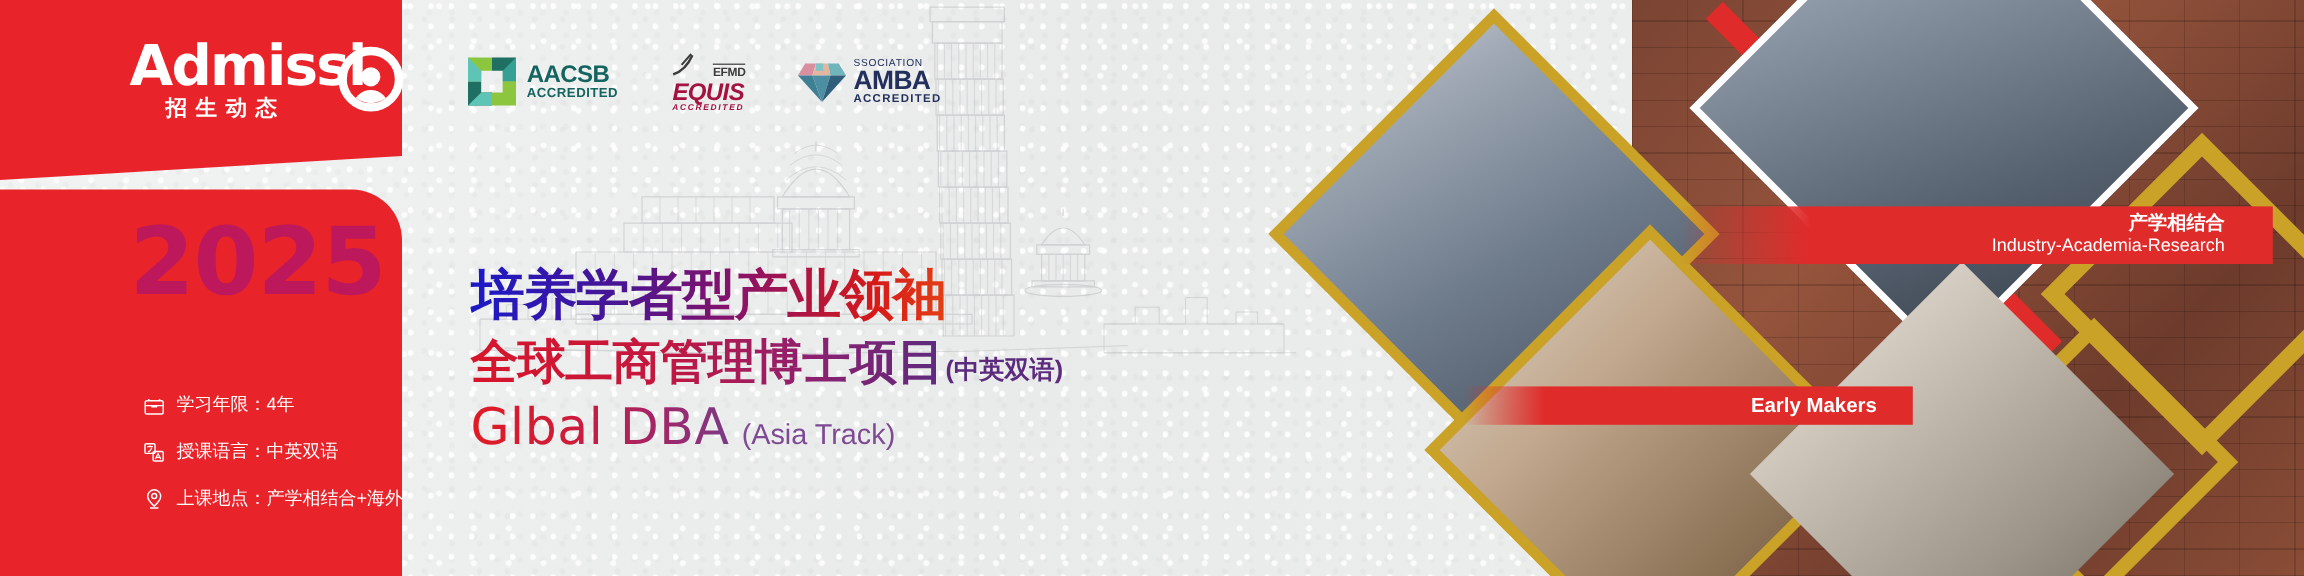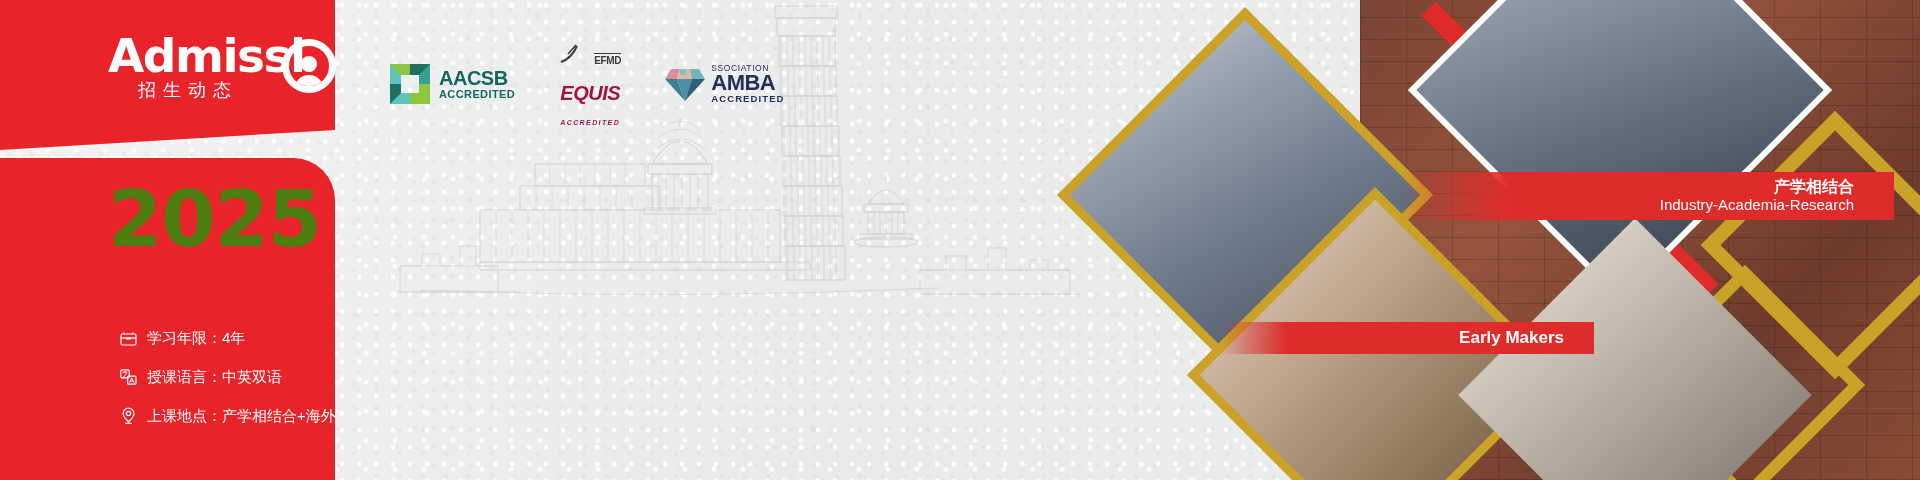--- a/index.html
+++ b/index.html
@@ -39,38 +39,38 @@
     position:absolute;left:108px;top:32px;width:230px;height:80px;
     color:#fff;
   }
   .adm-word{
     font-size:47px;font-weight:700;letter-spacing:-1.5px;line-height:1;
     font-family:"DejaVu Sans","Liberation Sans",sans-serif;
     position:absolute;left:0;top:0;white-space:nowrap;
   }
   .adm-cn{
     position:absolute;left:30px;top:46px;
-    font-size:18px;letter-spacing:7px;font-weight:400;white-space:nowrap;
+    font-size:18px;letter-spacing:7px;font-weight:700;white-space:nowrap;
   }
   .adm-mark{
     position:absolute;left:174px;top:7px;width:54px;height:54px;
     border:7px solid #fff;border-radius:50%;box-sizing:border-box;
     overflow:hidden;
   }
   .adm-mark:after{
     content:"";position:absolute;left:50%;top:10px;width:16px;height:16px;
     transform:translateX(-50%);border-radius:50%;background:#fff;
   }
   .adm-mark:before{
     content:"";position:absolute;left:50%;top:29px;width:30px;height:26px;
     transform:translateX(-50%);border-radius:15px 15px 0 0;background:#fff;
   }
   .year{
     position:absolute;left:108px;top:180px;width:230px;
-    color:#4d7c0f;font-size:78px;font-weight:700;letter-spacing:-1px;line-height:1;
+    color:#be185d;font-size:78px;font-weight:700;letter-spacing:-1px;line-height:1;
     font-family:"DejaVu Sans","Liberation Sans",sans-serif;
   }
   .info-list{position:absolute;left:118px;top:328px;width:230px;}
   .info-row{display:flex;align-items:center;color:#fff;margin-bottom:19px;height:20px;}
   .info-ico{
     width:20px;height:20px;margin-right:9px;flex:0 0 20px;
     display:flex;align-items:center;justify-content:center;
   }
   .info-ico svg{display:block;}
   .info-txt{font-size:15px;line-height:20px;white-space:nowrap;font-weight:400;}
@@ -78,21 +78,21 @@
   
   .lineart{position:absolute;left:360px;top:0;width:720px;height:400px;opacity:.5;}
 
   
   .accreds{position:absolute;left:388px;top:22px;display:flex;align-items:center;gap:44px;}
   .acc{display:flex;align-items:center;margin-top:20px;}
   .aacsb-mark{width:44px;height:44px;margin-right:7px;}
   .aacsb-txt{line-height:1;}
   .aacsb-name{font-size:20px;font-weight:700;color:#14655f;letter-spacing:-.5px;}
   .aacsb-sub{font-size:11px;font-weight:700;color:#14655f;letter-spacing:.4px;margin-top:1px;}
-  .equis-wrap{display:flex;flex-direction:column;align-items:center;gap:16px;}
+  .equis-wrap{display:flex;flex-direction:column;align-items:center;}
   .equis-top{display:flex;align-items:flex-end;gap:5px;}
   .efmd-box{font-size:10px;font-weight:700;color:#3b3b3b;letter-spacing:-.3px;border-top:1.2px solid #3b3b3b;padding-top:1px;}
   .equis-name{font-size:20px;font-weight:700;font-style:italic;color:#a4123f;letter-spacing:-.5px;line-height:1;margin-top:1px;}
   .equis-sub{font-size:7px;font-weight:700;font-style:italic;color:#a4123f;letter-spacing:1.4px;}
   .amba-mark{width:40px;height:38px;margin-right:6px;}
   .amba-txt{line-height:1;}
   .amba-assoc{font-size:8.5px;font-weight:400;color:#23305c;letter-spacing:.6px;}
   .amba-name{font-size:22px;font-weight:700;color:#23305c;letter-spacing:-.5px;line-height:.95;}
   .amba-sub{font-size:9.5px;font-weight:700;color:#23305c;letter-spacing:1.1px;margin-top:1px;}
 
@@ -332,20 +332,31 @@
         <path d="M15 4h6v6h-6z" fill="#7fc4c6"></path>
       </svg>
       <div class="amba-txt">
         <div class="amba-assoc">SSOCIATION</div>
         <div class="amba-name">AMBA</div>
         <div class="amba-sub">ACCREDITED</div>
       </div>
     </div>
   </div>
 
+  <div class="headline">
+    <div class="hl1">培养学者型产业领袖</div>
+    <div class="hl2">
+      <span class="hl2-main">全球工商管理博士项目</span>
+      <span class="hl2-paren">(中英双语)</span>
+    </div>
+    <div class="hl3">
+      <span class="hl3-main">Glbal DBA</span>
+      <span class="hl3-sub">(Asia Track)</span>
+    </div>
+  </div>
 
   <div class="collage">
 
     <div class="brick"></div>
 
     <div class="red-stripe" style="left:405px;top:-110px;width:360px;height:22px;"></div>
     <div class="red-stripe" style="left:330px;top:140px;width:400px;height:20px;"></div>
 
     <div class="gold-frame" style="left:700px;top:150px;width:190px;height:190px;border-width:14px;"></div>
     <div class="gold-frame" style="left:620px;top:300px;width:170px;height:170px;border-width:12px;"></div>

